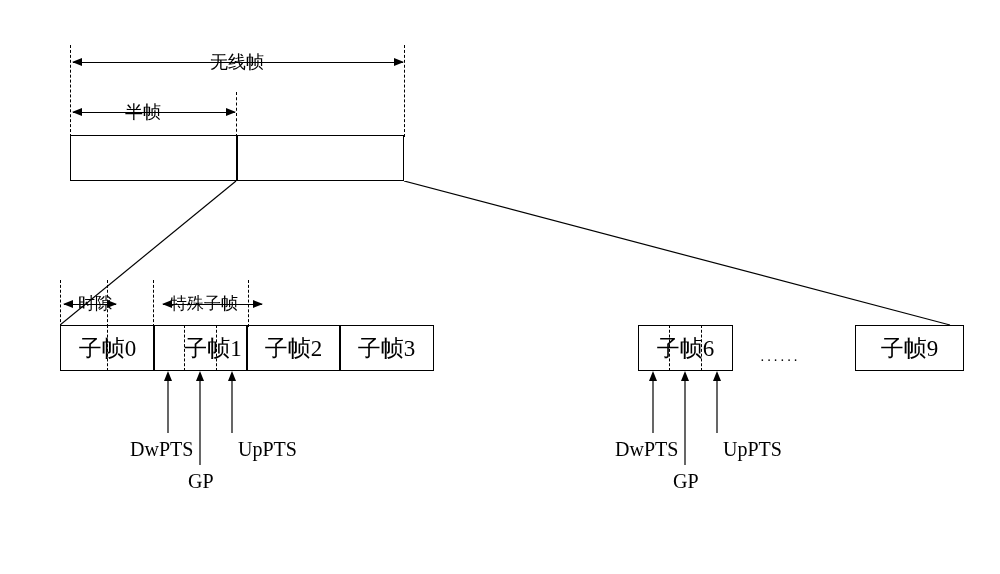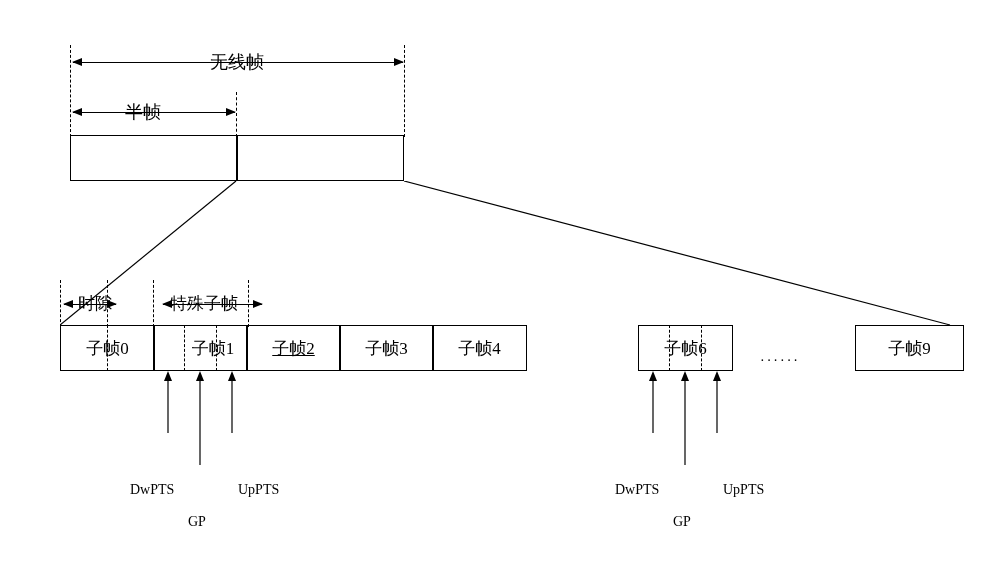--- a/index.html
+++ b/index.html
@@ -126,26 +126,26 @@
       height: 46px;
       width: 890px;
     }
     .subframe {
       position: absolute;
       border: 1.5px solid black;
       height: 46px;
       display: flex;
       align-items: center;
       justify-content: center;
-      font-size: 17px;
+      font-size: 23px;
       top: 0;
     }
     .sf0 { left: 0; width: 95px; }
     .sf1 { left: 93px; width: 95px; padding-left: 25px; }
-    .sf2 { left: 186px; width: 95px; text-decoration: underline; }
+    .sf2 { left: 186px; width: 95px; }
     .sf3 { left: 279px; width: 95px; }
     .sf4 { left: 372px; width: 95px; }
     .sf5 { left: 485px; width: 95px; }
     .sf6 { left: 578px; width: 95px; text-align: right; }
     .sf9 { left: 795px; width: 109px; }
     .dots {
       position: absolute;
       left: 700px;
       top: 28px;
       font-size: 14px;
@@ -158,22 +158,21 @@
       top: 0;
     }
     .inner-div {
       position: absolute;
       border-left: 1.5px dashed black;
       height: 46px;
       top: 0;
     }
     .ann-label {
       position: absolute;
-      font-size: 14px;
-      margin-top: 44px;
+      font-size: 20px;
     }
   </style>
 </head>
 <body>
 
 <div class="container">
 
   <div class="top-section">
     <div class="radio-frame-label">无线帧</div>
     <div class="dim-line dim-arrow-left dim-arrow-right radio-frame-dim"></div>
@@ -214,23 +213,20 @@
         </div>
       <div class="subframe sf1">
           <span>子帧1</span>
         </div>
       <div class="subframe sf2">
           <span>子帧2</span>
         </div>
       <div class="subframe sf3">
           <span>子帧3</span>
         </div>
-      <div class="subframe sf4">
-          <span>子帧4</span>
-        </div>
       <div class="subframe sf6">
           <span>子帧6</span>
         </div>
       <div class="subframe sf9">
           <span>子帧9</span>
         </div>
 
       <div class="dots">······</div>
 
       <div class="slot-div" style="left:47px;"></div>

